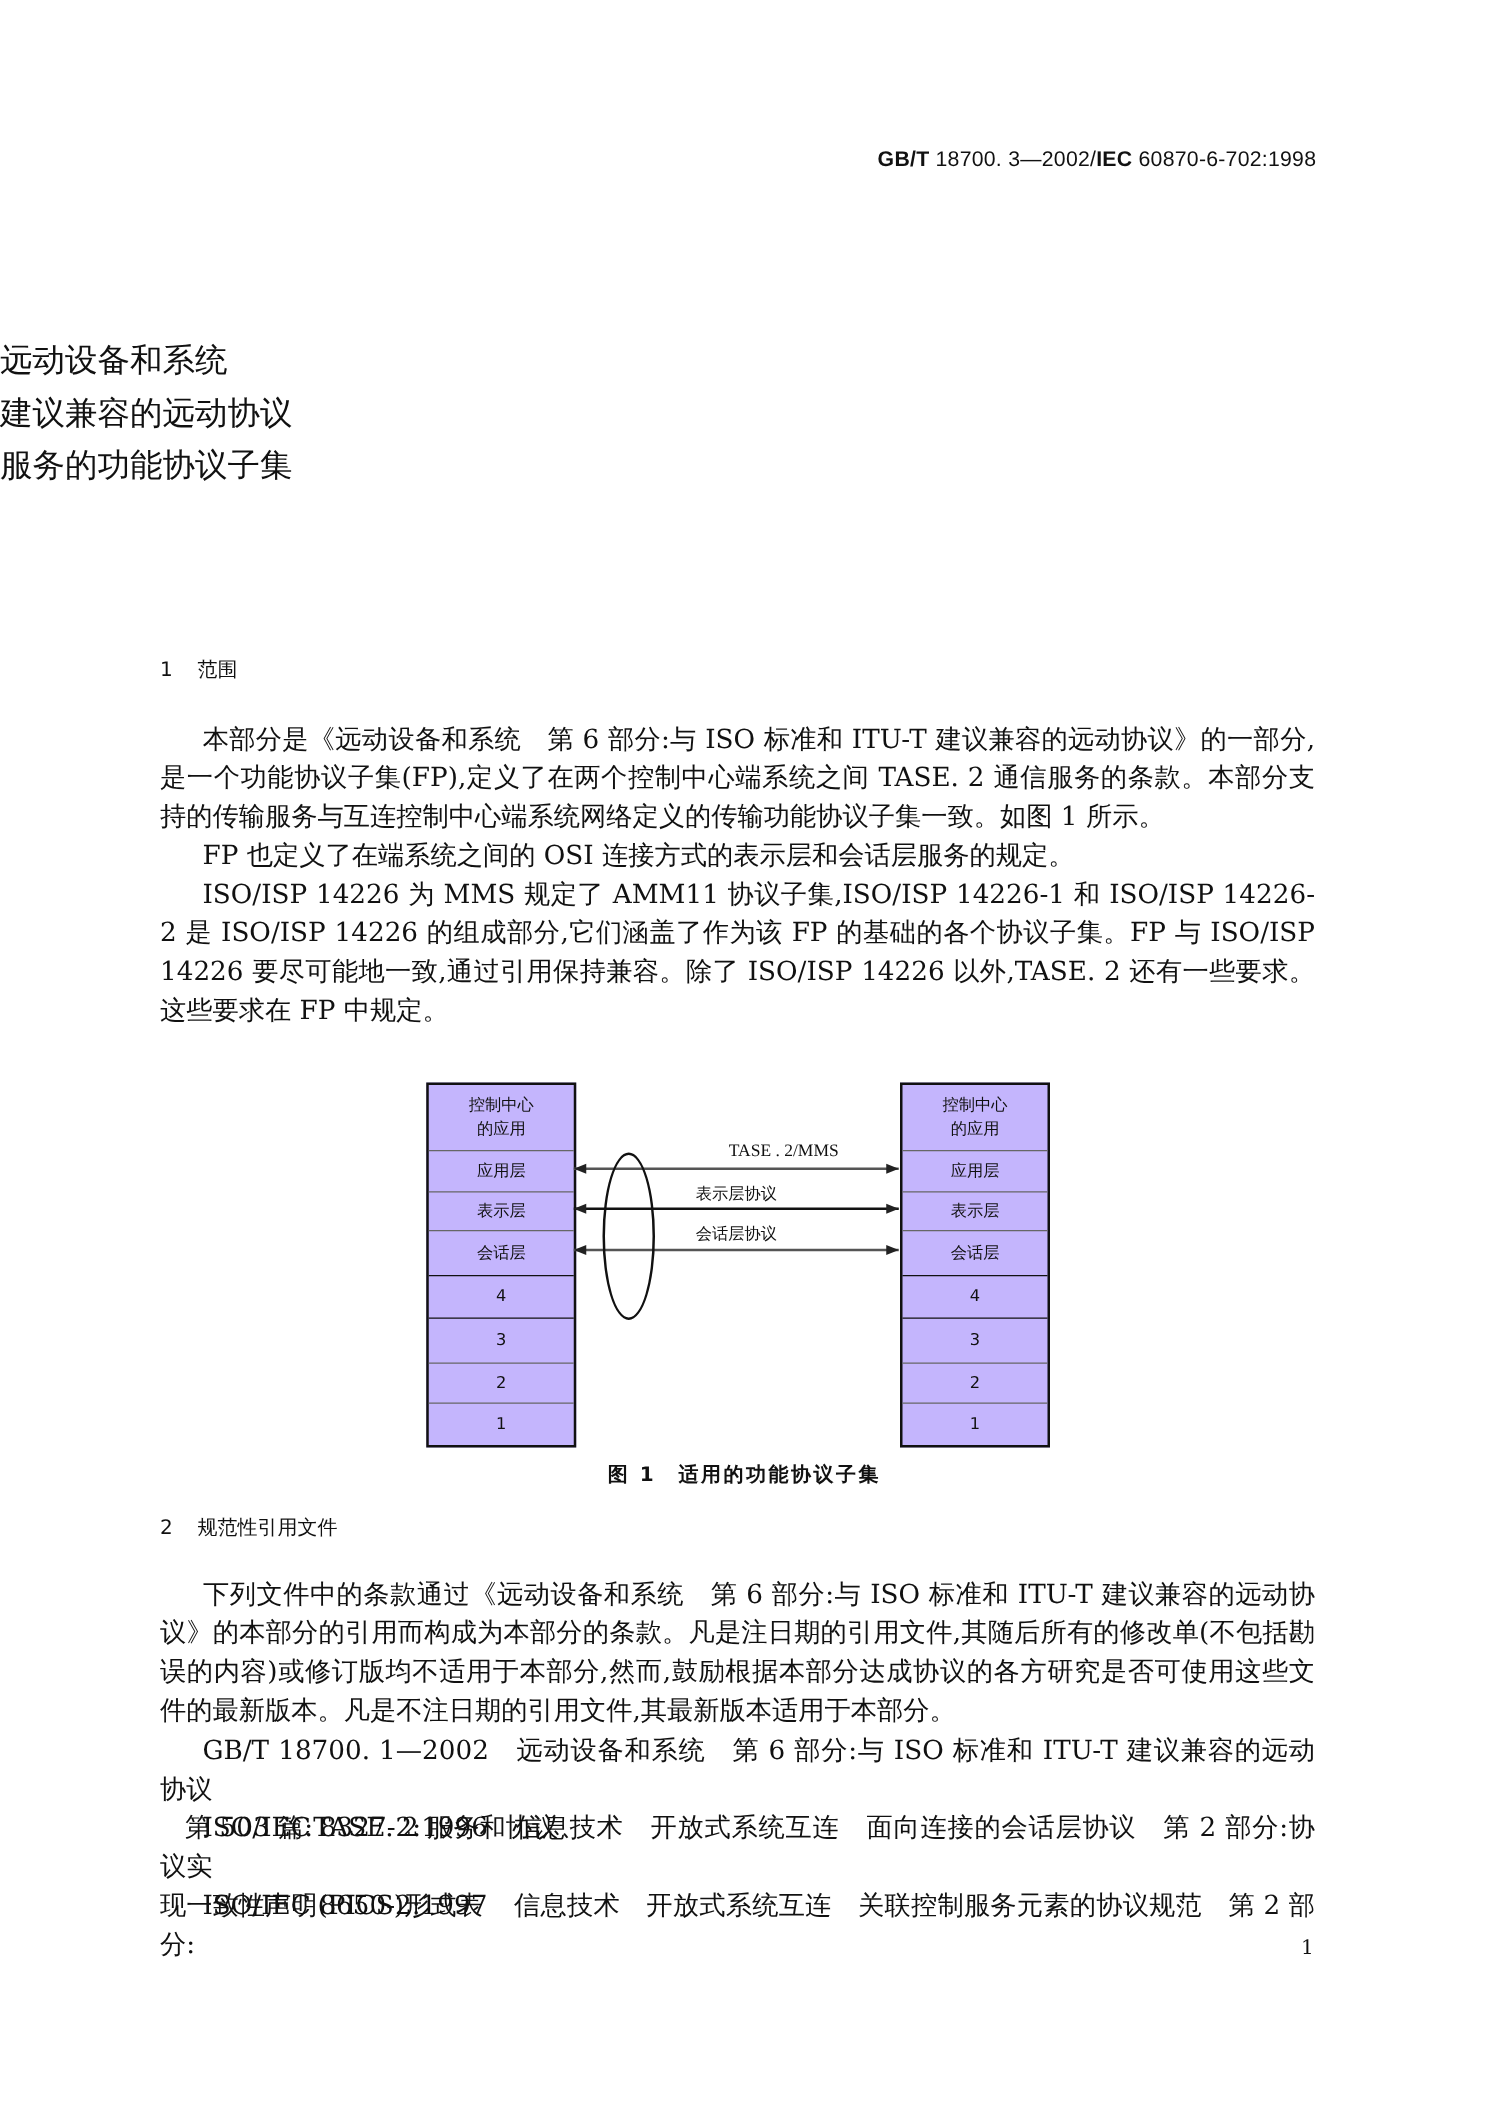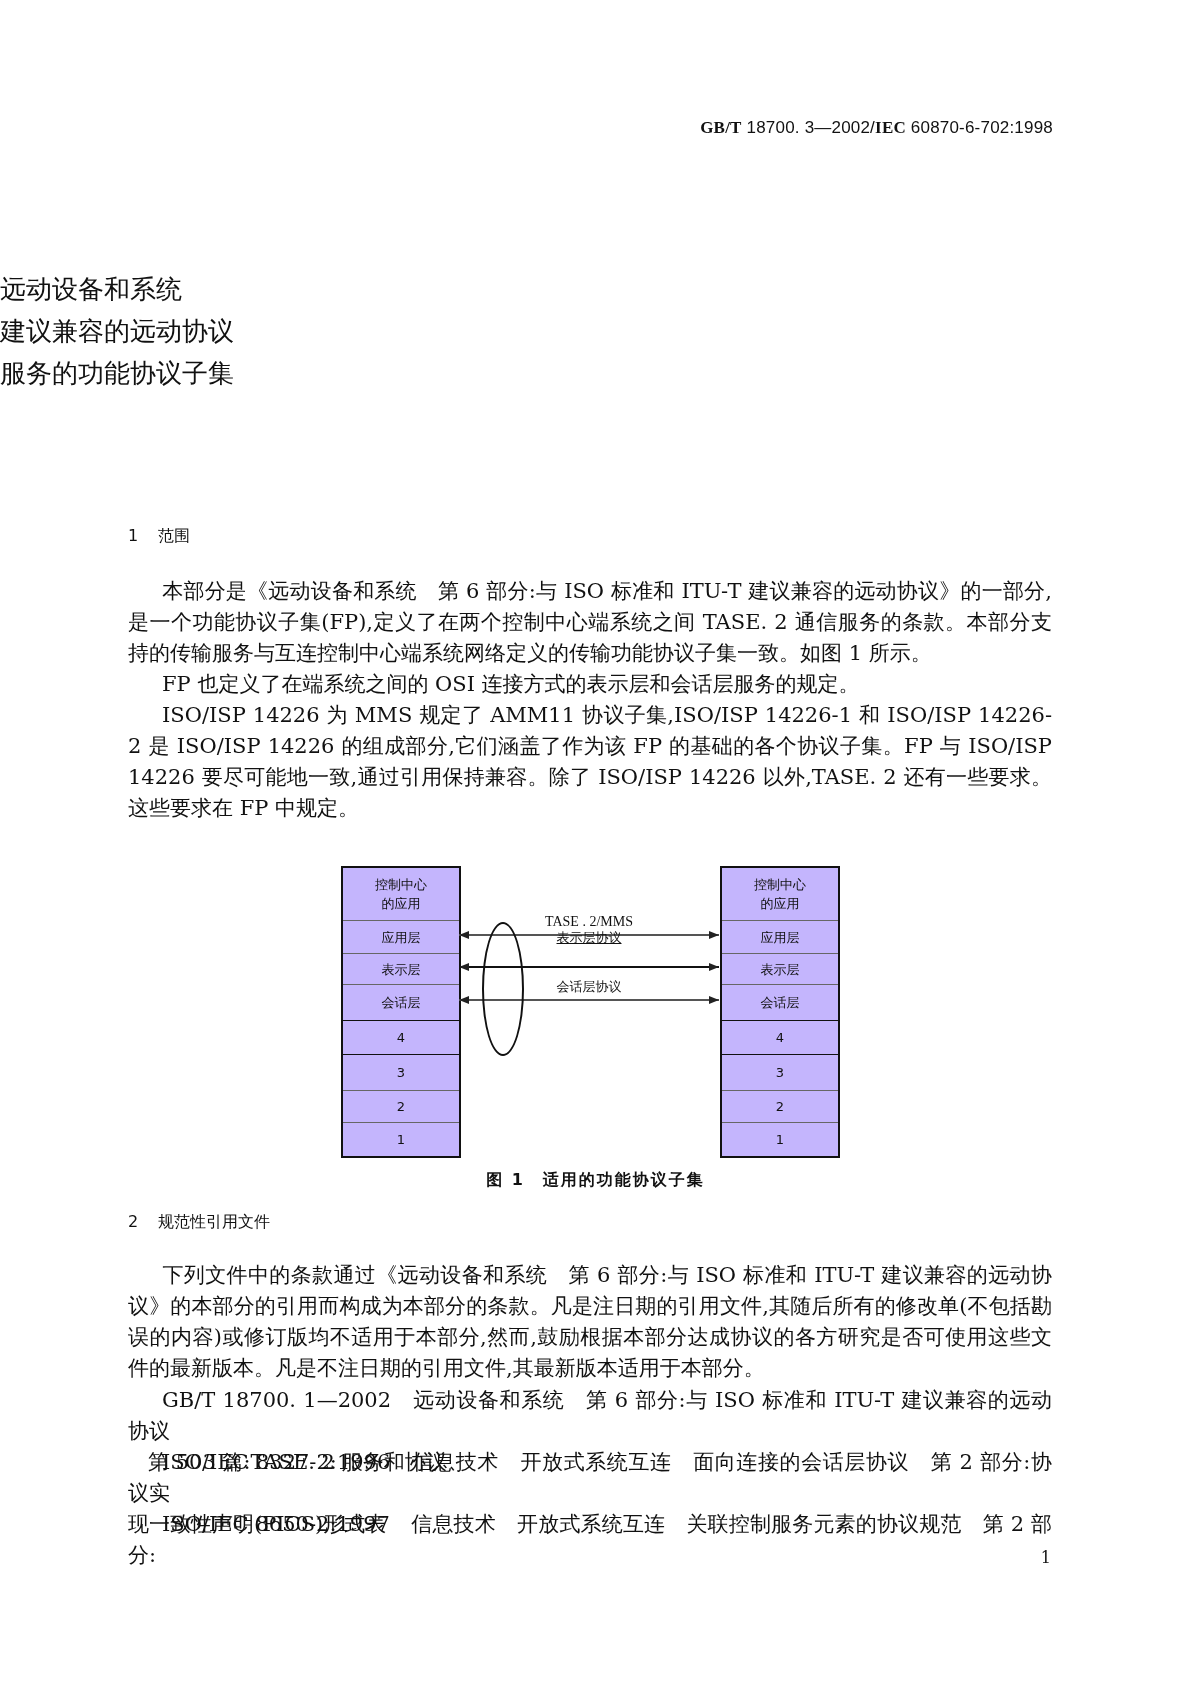--- a/index.html
+++ b/index.html
@@ -4,21 +4,21 @@
 <style>
   html, body { margin: 0; padding: 0; background: #ffffff; }
   body {
     width: 1191px; height: 1684px; position: relative; overflow: hidden;
     font-family: "DejaVu Serif", "Liberation Serif", serif; color: #111;
   }
   .header-code {
     position: absolute; top: 118px; right: 138px;
     font-family: "Liberation Sans", "DejaVu Sans", sans-serif; font-size: 17px; letter-spacing: 0.2px;
   }
-  .header-code b { font-family: Liberation Serif, serif; font-weight: bold; }
+  .header-code b { font-family: Liberation Sans, sans-serif; font-weight: bold; }
   .title-block {
     position: absolute; top: 268px; left: 0; width: 100%; text-align: left;
     font-family: "DejaVu Sans", sans-serif; font-size: 26px; line-height: 42px; font-weight: 500;
   }
   .title-block .line { display: block; }
   .h1 {
     position: absolute; left: 128px;
     font-family: "DejaVu Sans", sans-serif; font-size: 16px;
   }
   .h1 .num { display: inline-block; width: 30px; }
@@ -38,21 +38,21 @@
   .stack .cell:first-child { border-top: none; }
   .stack .cell.dark { border-top: 1.5px solid #111; }
   .stack-left { left: 0; }
   .stack-right { left: 379px; }
   .arrow { position: absolute; left: 118px; width: 260px; height: 0; border-top: 2px solid #555; }
   .arrow.black { border-top-color: #111; }
   .arrow::before, .arrow::after { content: ""; position: absolute; top: -5px; width: 0; height: 0; border-top: 4px solid transparent; border-bottom: 4px solid transparent; }
   .arrow::before { left: 0; border-right: 10px solid #222; }
   .arrow::after { right: 0; border-left: 10px solid #222; }
   .arrow-label { position: absolute; left: 118px; width: 260px; text-align: center; font-size: 13px; font-family: "DejaVu Sans", sans-serif; }
-  .arrow-label.serif { font-family: "Liberation Serif", serif; font-size: 14px; }
+  .arrow-label.serif { font-family: "Liberation Serif", serif; font-size: 14px; padding-left: 38px; }
   .ellipse { position: absolute; left: 141px; top: 56px; width: 38px; height: 130px; border: 2.5px solid #111; border-radius: 50%; }
   .fig-caption {
     position: absolute; left: 0; top: 1170px; width: 100%; text-align: center; padding-left: 0;
     font-family: "DejaVu Sans", sans-serif; font-size: 16px; letter-spacing: 2px; font-weight: bold;
   }
   .page-num { position: absolute; right: 140px; top: 1548px; font-size: 16px; }
 </style>
 </head>
 <body>
 
@@ -99,21 +99,21 @@
     <div class="cell" style="height:30px;">表示层</div>
     <div class="cell" style="height:35px;">会话层</div>
     <div class="cell dark" style="height:33px;">4</div>
     <div class="cell dark" style="height:35px;">3</div>
     <div class="cell" style="height:31px;">2</div>
     <div class="cell" style="height:33px;">1</div>
   </div>
 
   <div class="arrow-label serif" style="top:48px;">TASE . 2/MMS</div>
   <div class="arrow" style="top:68px;"></div>
-  <div class="arrow-label" style="top:63px;text-decoration:underline;">表示层协议</div>
+  <div class="arrow-label" style="top:80px;">表示层协议</div>
   <div class="arrow black" style="top:100px;"></div>
   <div class="arrow-label" style="top:112px;">会话层协议</div>
   <div class="arrow" style="top:133px;"></div>
   <div class="ellipse"></div>
 </div>
 
 <div class="fig-caption">图 1　适用的功能协议子集</div>
 
 <div class="h1" style="top:1212px;">
   <span class="num">2</span><span>规范性引用文件</span>

